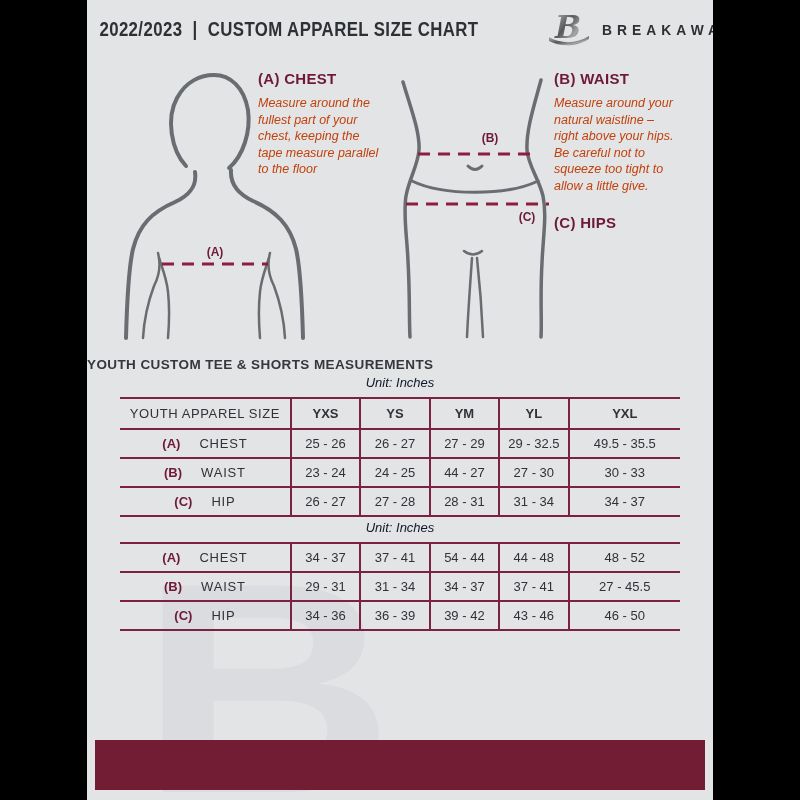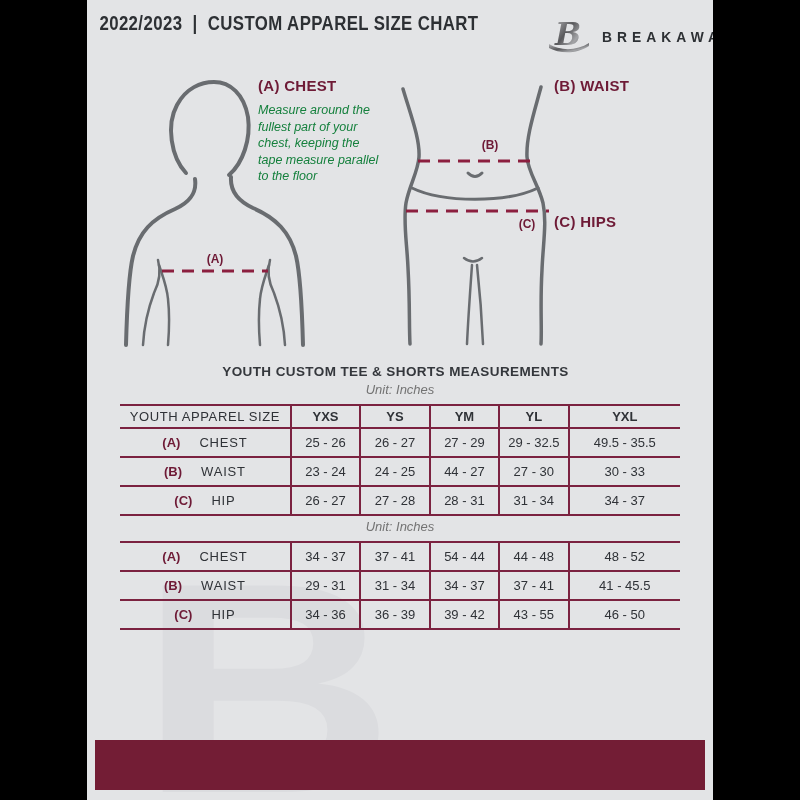--- a/index.html
+++ b/index.html
@@ -6,62 +6,62 @@
   body{
     width:800px;height:800px;background:#000;position:relative;overflow:hidden;
     font-family:"Liberation Sans",sans-serif;
   }
   .page{
     position:absolute;left:87px;top:0;width:626px;height:800px;
     background:#e3e4e6;overflow:hidden;
   }
   
   .header{
-    position:relative;z-index:2;display:flex;justify-content:center;
-    gap:20px;padding-top:11px;height:50px;
+    position:relative;z-index:2;display:flex;align-items:center;justify-content:center;
+    gap:20px;padding-top:4px;height:50px;
   }
   .page-title{
     font-weight:bold;font-size:21px;color:#2d3034;white-space:pre;
     display:inline-block;transform:scaleX(.8);transform-origin:center;
     letter-spacing:.5px;
   }
   .brand-row{display:flex;align-items:center;gap:10px;}
   .brand-name{
     font-weight:bold;font-size:15px;color:#2d3034;letter-spacing:5.5px;
     display:inline-block;transform:scaleX(.92);transform-origin:left center;white-space:nowrap;
   }
   
   .guide{position:relative;z-index:2;margin-top:14px;height:276px;}
   .guide svg{position:absolute;}
   .fig-stroke{fill:none;stroke:#696c70;stroke-linecap:round;}
   .dash{fill:none;stroke:#8c1f3f;stroke-width:3.2;stroke-dasharray:12 8;}
   .marker{font-family:"Liberation Sans",sans-serif;font-weight:bold;font-size:12px;fill:#6e1a36;}
   .guide-block{position:absolute;}
   .guide-heading{font-weight:bold;font-size:15px;color:#6e1a36;letter-spacing:.3px;margin:0 0 8px 0;}
   .guide-body{
-    font-style:italic;font-size:12.5px;line-height:1.32;color:#15803d;
+    font-style:italic;font-size:12.5px;line-height:1.32;color:#c2410c;
     white-space:pre-line;margin:0;
   }
   
   .tbl-section{position:relative;z-index:2;}
-  .tbl-title{margin:13px 9px 0 0;text-align:center;font-weight:bold;font-size:13.5px;
+  .tbl-title{margin:13px 9px 0 0;text-align:left;font-weight:bold;font-size:13.5px;
     letter-spacing:.4px;color:#34373c;}
-  .tbl-unit{margin:3px 0 0 0;text-align:center;font-style:italic;font-size:13px;color:#737373;}
+  .tbl-unit{margin:3px 0 0 0;text-align:center;font-style:italic;font-size:13px;color:#0f172a;}
   table.tbl{
     width:560px;margin:7px auto 0 auto;border-collapse:collapse;
     border-top:2px solid #7b2240;border-bottom:2px solid #7b2240;
     table-layout:fixed;
   }
   table.tbl td{border-bottom:2px solid #7b2240;text-align:center;font-size:13px;color:#2f3237;padding:0;}
   table.tbl td + td{border-left:2px solid #7b2240;}
   table.tbl col.c-first{width:30.5%;}
   table.tbl col.c-size{width:12.4%;}
   table.tbl col.c-last{width:19.9%;}
   table.tbl tr{height:29px;}
-  table.tbl tr.head-row{height:23px;margin-top:48px;}
+  table.tbl tr.head-row{height:31px;margin-top:48px;}
   td.first-col{text-align:left;padding-left:14px;letter-spacing:.6px;font-size:13px;}
   td.size-col{font-weight:bold;font-size:13.5px;color:#2d3034;border-radius:9px;}
   .row-key{font-weight:bold;color:#6e1a36;letter-spacing:0;}
   .row-label{margin-left:19px;letter-spacing:.8px;}
   
   .watermark{
     position:absolute;z-index:1;left:52px;top:538px;font-size:300px;line-height:1;
     font-weight:bold;color:#dbdcdf;transform:scaleX(1.18);transform-origin:left top;
     user-select:none;
   }
@@ -128,23 +128,29 @@
       <path class="fig-stroke" stroke-width="2.5" d="M79,184 C77,212 75,240 74,263"></path>
       <path class="fig-stroke" stroke-width="2.5" d="M84,184 C87,212 89,240 90,263"></path>
       <line class="dash" x1="25" y1="80" x2="139" y2="80"></line>
       <text class="marker" x="97" y="68" text-anchor="middle">(B)</text>
       <line class="dash" x1="13" y1="130" x2="156" y2="130"></line>
       <text class="marker" x="134" y="147" text-anchor="middle">(C)</text>
     </svg>
 
     <div class="guide-block" style="left:467px;top:2px;width:158px;">
       <p class="guide-heading">(B) WAIST</p>
+      <p class="guide-body">Measure around your
+natural waistline –
+right above your hips.
+Be careful not to
+squeeze too tight to
+allow a little give.</p>
     </div>
 
-    <div class="guide-block" style="left:467px;top:138px;width:160px;">
+    <div class="guide-block" style="left:467px;top:146px;width:160px;">
       <p class="guide-heading">(C) HIPS</p>
     </div>
   </div>
 
   <div class="tbl-section">
     <p class="tbl-title">YOUTH CUSTOM TEE &amp; SHORTS MEASUREMENTS</p>
     <p class="tbl-unit">Unit: Inches</p>
     <table class="tbl">
       <colgroup>
         <col class="c-first">
@@ -220,30 +226,30 @@
         <td>48 - 52</td>
       </tr>
       <tr>
         <td class="first-col">
           <span class="row-key">(B)</span><span class="row-label">WAIST</span>
         </td>
         <td>29 - 31</td>
         <td>31 - 34</td>
         <td>34 - 37</td>
         <td>37 - 41</td>
-        <td>41 - 45.5</td>
+        <td>27 - 45.5</td>
       </tr>
       <tr>
         <td class="first-col">
           <span class="row-key">(C)</span><span class="row-label">HIP</span>
         </td>
         <td>34 - 36</td>
         <td>36 - 39</td>
         <td>39 - 42</td>
-        <td>43 - 55</td>
+        <td>43 - 46</td>
         <td>46 - 50</td>
       </tr>
     </tbody>
       </table>
   </div>
 
   <div class="footer-bar"></div>
 </div>
 
 </body></html>

